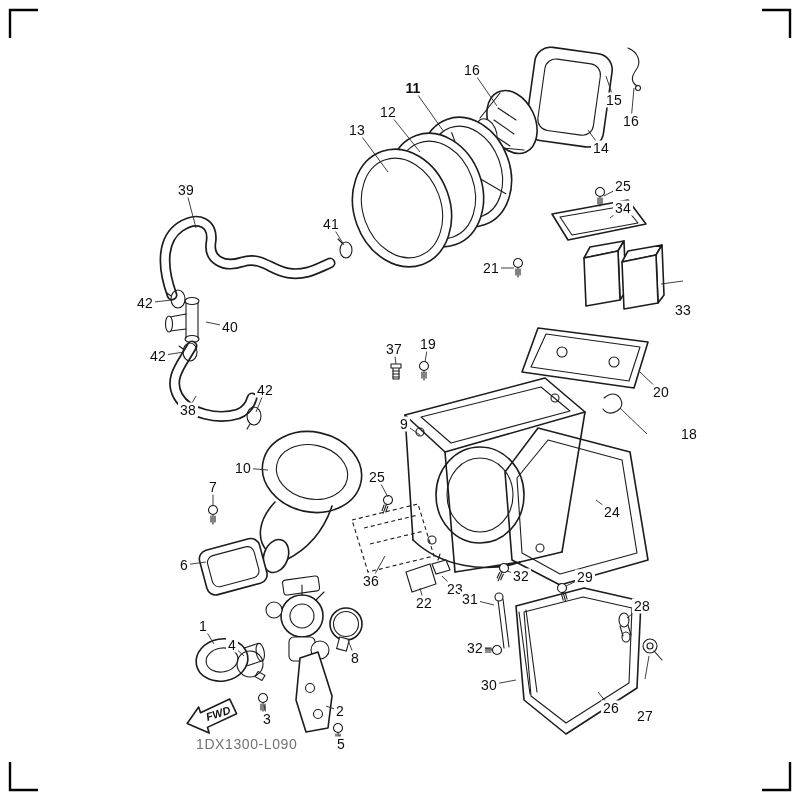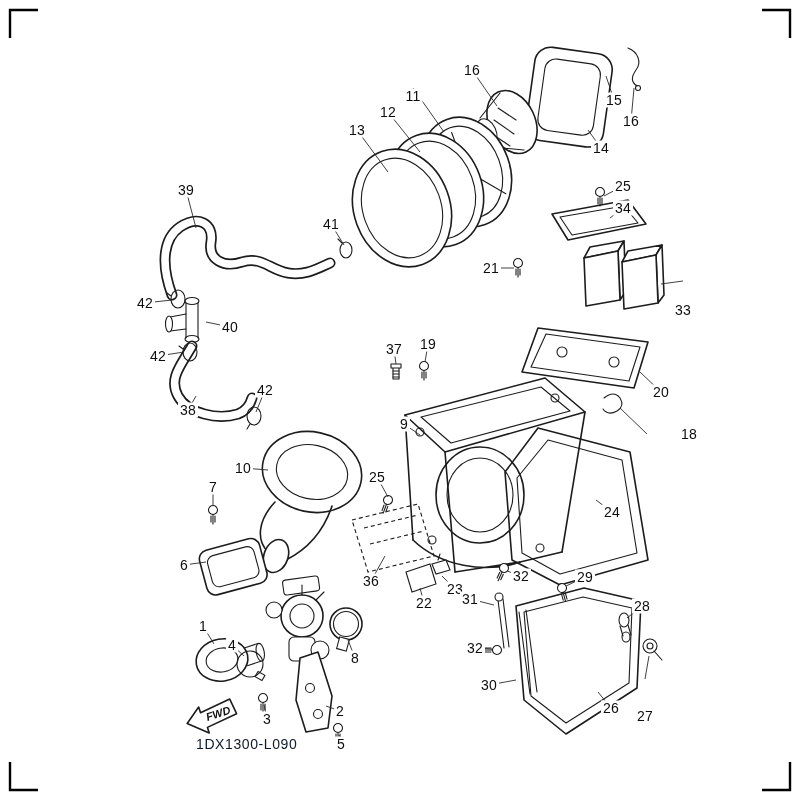--- a/index.html
+++ b/index.html
@@ -9,21 +9,21 @@
   }
   #drawing{position:absolute;left:0;top:0;}
   #callout-layer{position:absolute;left:0;top:0;width:800px;height:800px;pointer-events:none;}
   .callout{
     position:absolute;transform:translate(-50%,-50%);
     background:#ffffff;padding:0 2px;
     font-size:14px;line-height:15px;color:#0d0d0d;letter-spacing:.2px;
   }
   #diagram-code{
     position:absolute;left:196px;top:736px;
-    font-size:14px;color:#0f172a;letter-spacing:.6px;
+    font-size:14px;color:#737373;letter-spacing:.6px;
   }
   
   .ln{stroke:#1c1c1c;stroke-width:1.6;fill:none;stroke-linejoin:round;stroke-linecap:round;}
   .lnf{stroke:#1c1c1c;stroke-width:1.6;fill:#ffffff;stroke-linejoin:round;}
   .ln2{stroke:#1c1c1c;stroke-width:1.1;fill:none;stroke-linejoin:round;stroke-linecap:round;}
   .ln2f{stroke:#1c1c1c;stroke-width:1.1;fill:#ffffff;}
   .dash{stroke:#1c1c1c;stroke-width:1.1;fill:none;stroke-dasharray:4 3;}
   .tube-o{stroke:#1c1c1c;stroke-width:11;fill:none;stroke-linecap:round;}
   .tube-i{stroke:#ffffff;stroke-width:7.6;fill:none;stroke-linecap:round;}
   .leader{stroke:#2a2a2a;stroke-width:0.9;}
@@ -307,21 +307,21 @@
   <div id="callout-layer">
       <div class="callout" style="left: 186px; top: 190px;">39</div>
       <div class="callout" style="left: 145px; top: 303px;">42</div>
       <div class="callout" style="left: 230px; top: 327px;">40</div>
       <div class="callout" style="left: 158px; top: 356px;">42</div>
       <div class="callout" style="left: 188px; top: 410px;">38</div>
       <div class="callout" style="left: 265px; top: 390px;">42</div>
       <div class="callout" style="left: 331px; top: 224px;">41</div>
       <div class="callout" style="left: 357px; top: 130px;">13</div>
       <div class="callout" style="left: 388px; top: 112px;">12</div>
-      <div class="callout" style="left: 413px; top: 96px;">11</div>
+      <div class="callout" style="left: 413px; top: 88px; font-weight: bold;">11</div>
       <div class="callout" style="left: 472px; top: 70px;">16</div>
       <div class="callout" style="left: 614px; top: 100px;">15</div>
       <div class="callout" style="left: 631px; top: 121px;">16</div>
       <div class="callout" style="left: 601px; top: 148px;">14</div>
       <div class="callout" style="left: 623px; top: 186px;">25</div>
       <div class="callout" style="left: 623px; top: 208px;">34</div>
       <div class="callout" style="left: 491px; top: 268px;">21</div>
       <div class="callout" style="left: 683px; top: 281px; margin-top: 29px;">33</div>
       <div class="callout" style="left: 661px; top: 392px;">20</div>
       <div class="callout" style="left: 647px; top: 434px; margin-left: 42px;">18</div>

